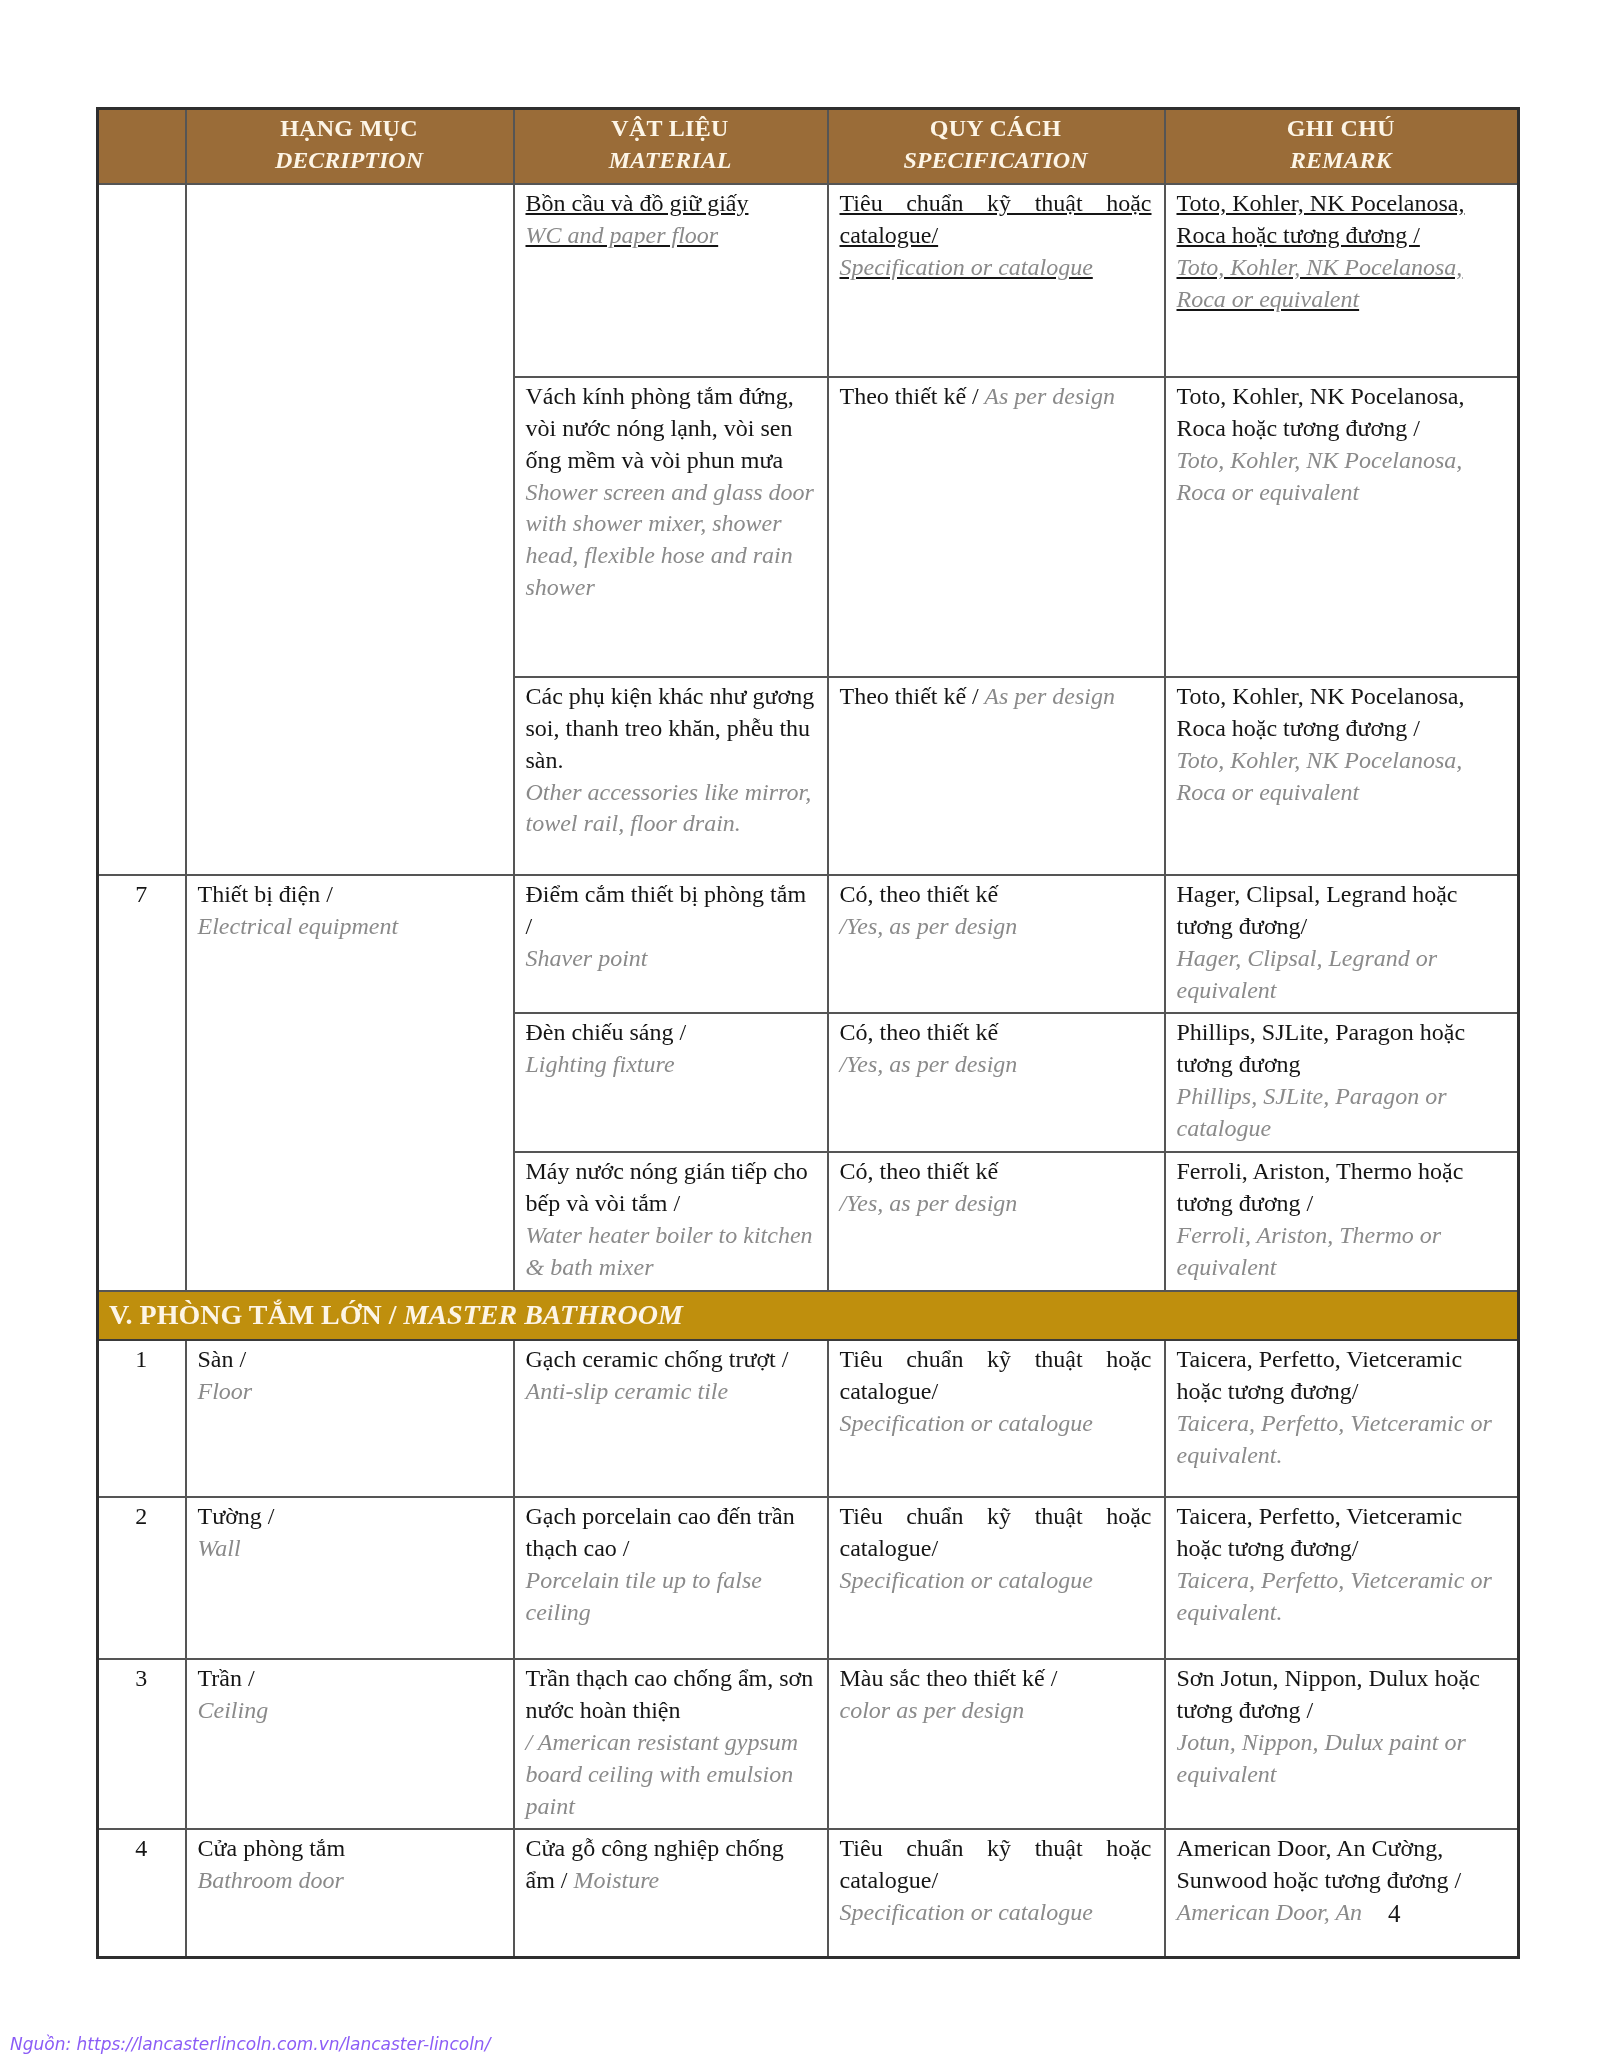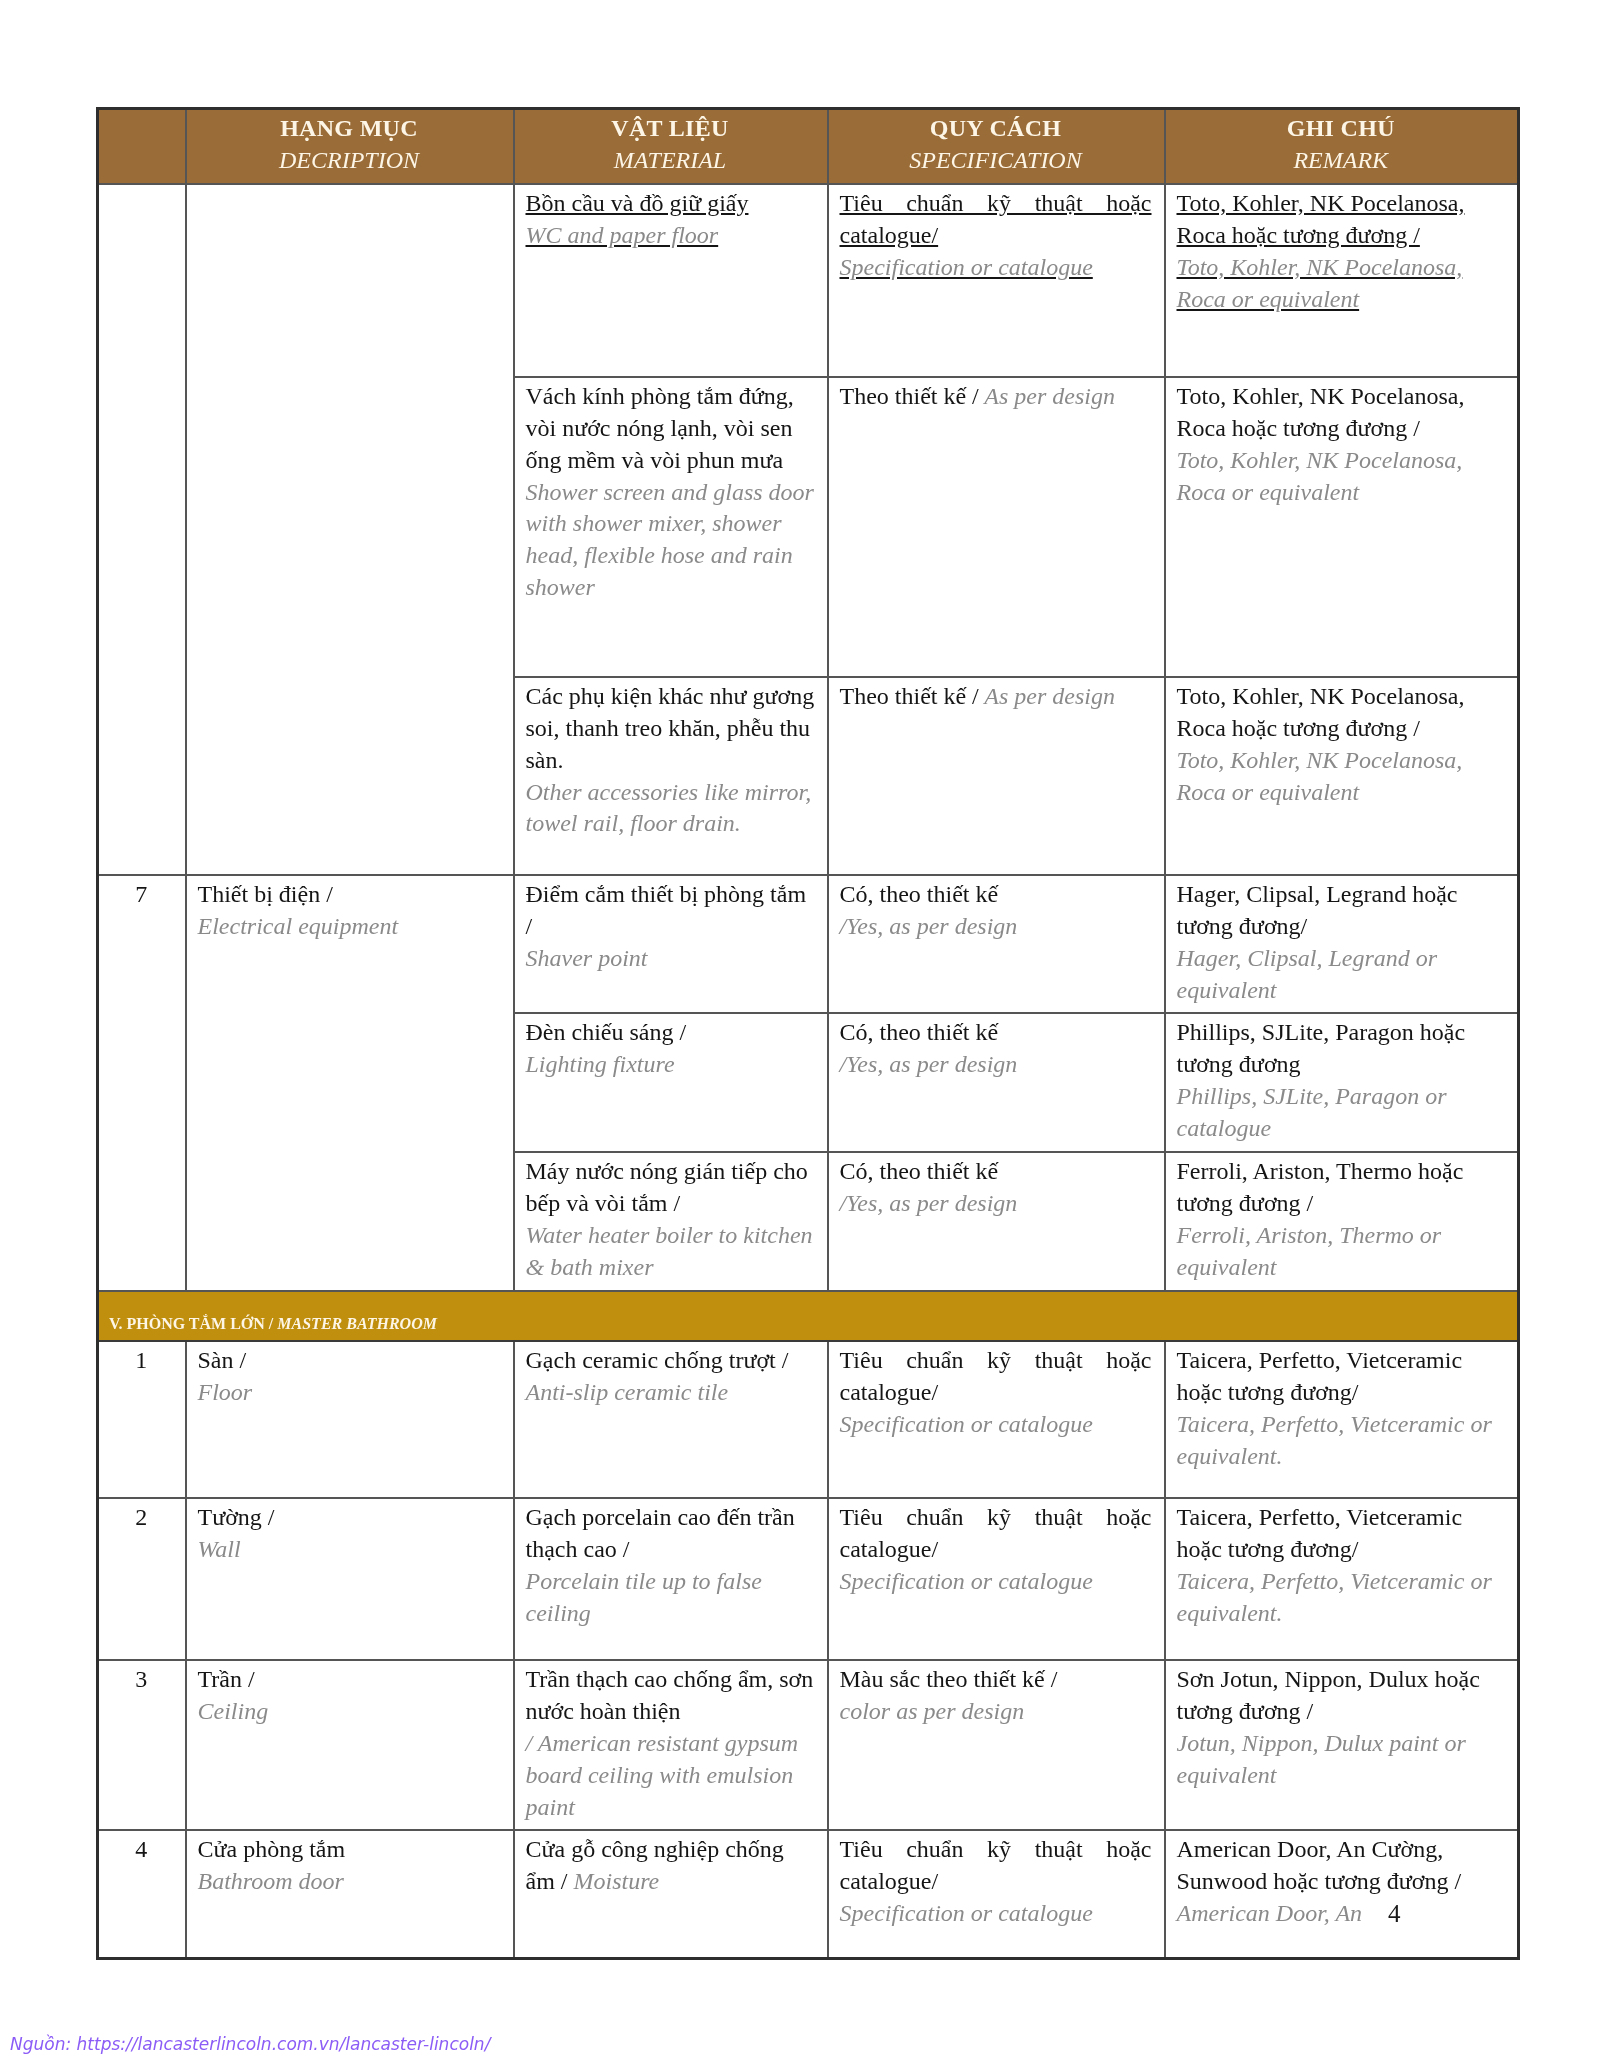--- a/index.html
+++ b/index.html
@@ -31,32 +31,32 @@
   thead th {
     background:var(--header-bg,#9a6c38);
     color:var(--header-text,#fdf5e6);
     text-align:center;
     padding:5px 4px;
     border-color:#3a3a3a;
     border-bottom:3px solid #1c1c1c;
     height:65px;
   }
   .th-vi { display:block; font-weight:bold; letter-spacing:.3px; }
-  .th-en { display:block; font-weight:normal; font-style:italic; }
+  .th-en { display:block; font-weight:bold; font-style:italic; }
   td.no { text-align:center; padding-left:2px; padding-right:2px; }
   .vi { color:var(--vi-text,#151515); }
   .en { color:var(--en-text,#8a8a8a); font-style:italic; }
   div.en { display:block; }
   td.justify { text-align:justify; }
   tr.section-bar td {
     background:var(--section-bg,#bf8f0d);
     color:var(--header-text,#fdf5e6);
     font-weight:bold;
-    font-size:16px;
-    padding:21px 10px 6px 10px;
+    font-size:28px;
+    padding:4px 10px 6px 10px;
     height:41px;
     border-color:#3a3a3a;
   }
   tr.section-bar .sec-en { font-style:italic; }
   .page-number {
     position:absolute; left:1388px; top:1900px;
     font-size:25px; color:#1a1a1a;
   }
   .footer-source {
     position:absolute; left:10px; top:2034px;

